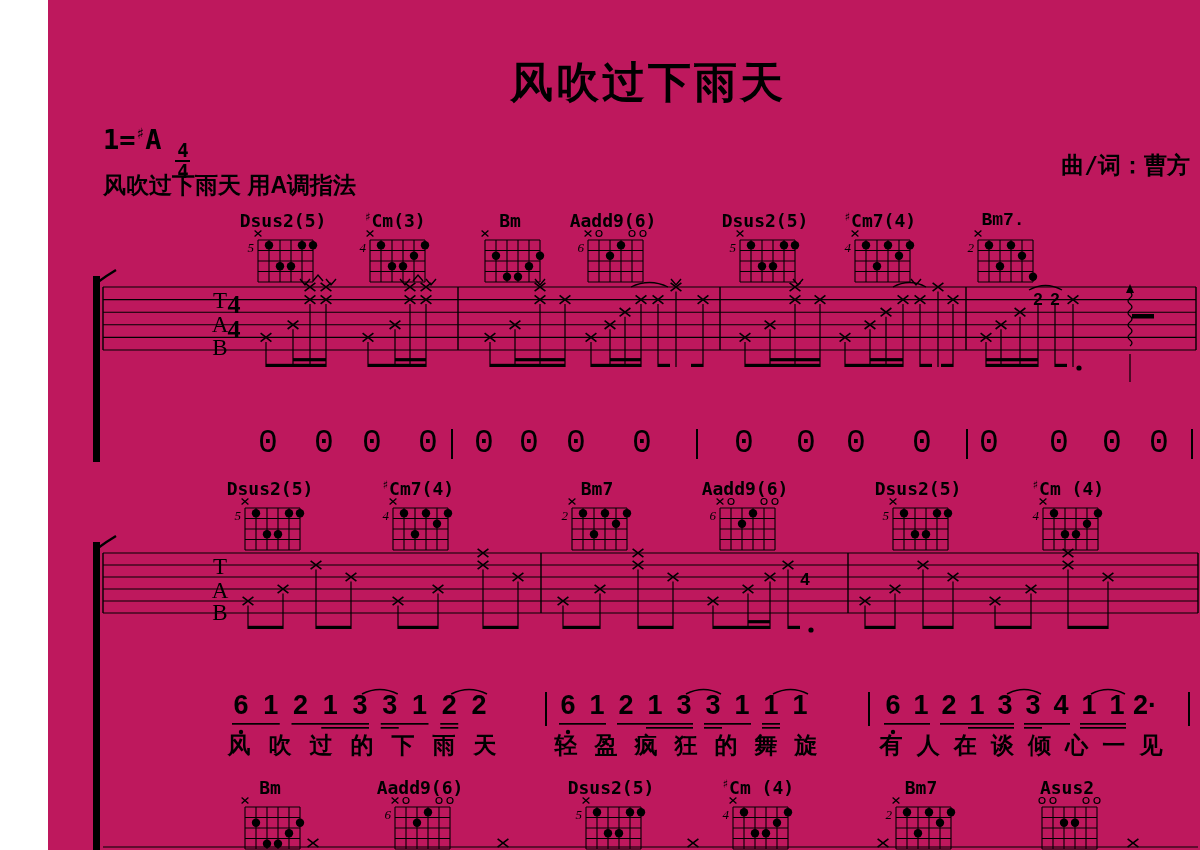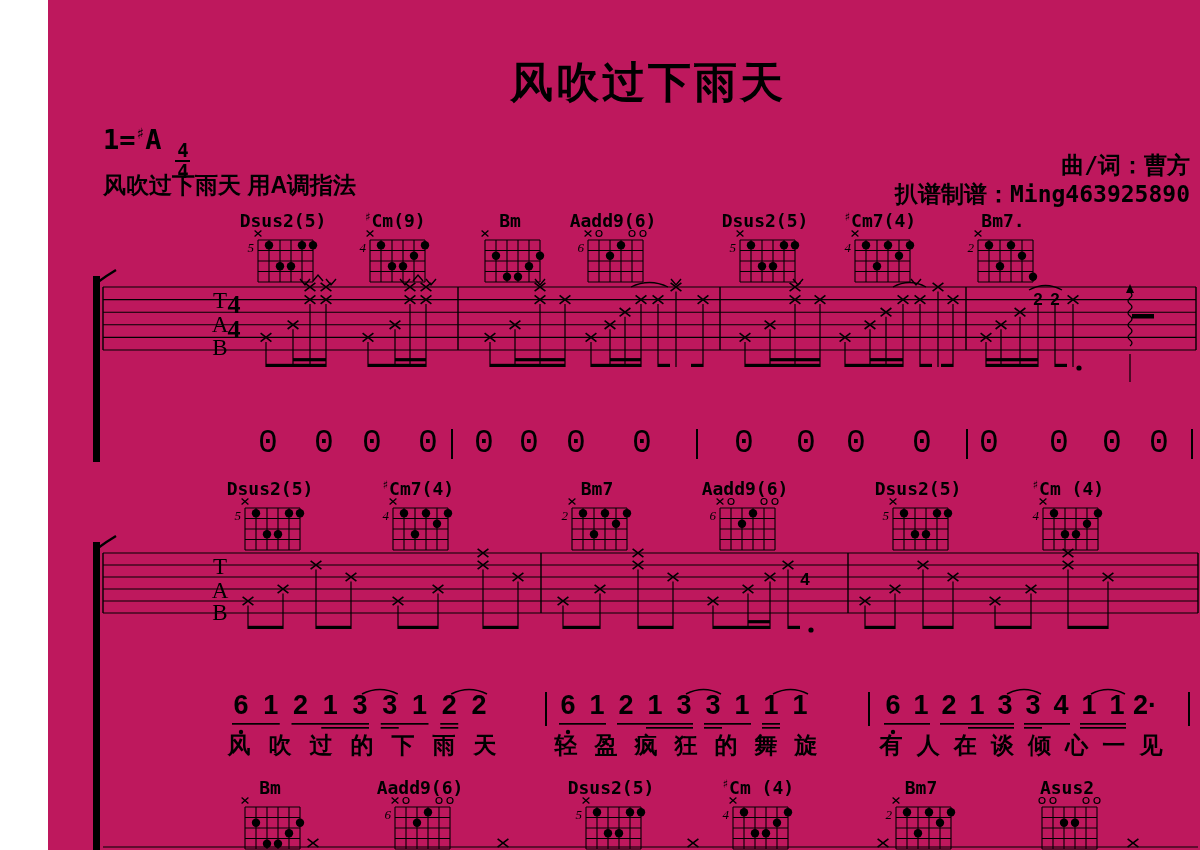--- a/index.html
+++ b/index.html
@@ -39,21 +39,20 @@
 
   <div class="keyline">
     <span>1=</span><sup>♯</sup><span>A</span><span class="frac">
         <span>4</span>
         <span class="fbar"></span>
         <span>4</span>
       </span>
   </div>
   <div class="capoline">风吹过下雨天 用A调指法</div>
   <div class="credit credit1">曲/词：曹方</div>
-  <div class="credit credit2">扒谱制谱：Ming463925890</div>
 
   <div id="dyn">
       <div class="bracket" style="left: 45px; top: 276px; height: 186px;"></div>
       <div style="position: absolute; left: 50px; top: 269px;"><svg width="20" height="14" style="position: static;">
           <path d="M0,13 Q8,7 18,1" stroke="#000" stroke-width="2.4" fill="none"></path>
         </svg></div>
       <div class="bracket" style="left: 45px; top: 542px; height: 308px;"></div>
       <div style="position: absolute; left: 50px; top: 535px;"><svg width="20" height="14" style="position: static;">
           <path d="M0,13 Q8,7 18,1" stroke="#000" stroke-width="2.4" fill="none"></path>
         </svg></div>
@@ -71,21 +70,21 @@
           <line x1="17" y1="44.5" x2="72" y2="44.5" stroke="#000" stroke-width="1.1"></line>
           <line x1="17" y1="55" x2="72" y2="55" stroke="#000" stroke-width="1.1"></line>
           <path d="M13.6,3.5 L20.4,9.5 M13.6,9.5 L20.4,3.5" stroke="#000" stroke-width="1.3" fill="none"></path>
           <text x="13" y="25" text-anchor="end" font-size="13" font-family="&quot;Liberation Serif&quot;,serif" font-style="italic" fill="#000">5</text>
           <circle cx="28" cy="18.25" r="4.2" fill="#000"></circle>
           <circle cx="61" cy="18.25" r="4.2" fill="#000"></circle>
           <circle cx="72" cy="18.25" r="4.2" fill="#000"></circle>
           <circle cx="39" cy="39.25" r="4.2" fill="#000"></circle>
           <circle cx="50" cy="39.25" r="4.2" fill="#000"></circle>
         </svg></div>
-      <div class="chord-label" style="left: 347px; top: 210px;"><span class="sh">♯</span><span>Cm(9)</span></div>
+      <div class="chord-label" style="left: 347px; top: 210px;"><span class="sh">♯</span><span>Cm(3)</span></div>
       <div style="position: absolute; left: 305px; top: 227px;"><svg width="84" height="60" style="position: static;">
           <line x1="17" y1="13" x2="17" y2="55" stroke="#000" stroke-width="1.1"></line>
           <line x1="28" y1="13" x2="28" y2="55" stroke="#000" stroke-width="1.1"></line>
           <line x1="39" y1="13" x2="39" y2="55" stroke="#000" stroke-width="1.1"></line>
           <line x1="50" y1="13" x2="50" y2="55" stroke="#000" stroke-width="1.1"></line>
           <line x1="61" y1="13" x2="61" y2="55" stroke="#000" stroke-width="1.1"></line>
           <line x1="72" y1="13" x2="72" y2="55" stroke="#000" stroke-width="1.1"></line>
           <line x1="17" y1="13" x2="72" y2="13" stroke="#000" stroke-width="1.1"></line>
           <line x1="17" y1="23.5" x2="72" y2="23.5" stroke="#000" stroke-width="1.1"></line>
           <line x1="17" y1="34" x2="72" y2="34" stroke="#000" stroke-width="1.1"></line>
@@ -175,21 +174,21 @@
           <line x1="17" y1="44.5" x2="72" y2="44.5" stroke="#000" stroke-width="1.1"></line>
           <line x1="17" y1="55" x2="72" y2="55" stroke="#000" stroke-width="1.1"></line>
           <path d="M13.6,3.5 L20.4,9.5 M13.6,9.5 L20.4,3.5" stroke="#000" stroke-width="1.3" fill="none"></path>
           <text x="13" y="25" text-anchor="end" font-size="13" font-family="&quot;Liberation Serif&quot;,serif" font-style="italic" fill="#000">4</text>
           <circle cx="28" cy="18.25" r="4.2" fill="#000"></circle>
           <circle cx="50" cy="18.25" r="4.2" fill="#000"></circle>
           <circle cx="72" cy="18.25" r="4.2" fill="#000"></circle>
           <circle cx="61" cy="28.75" r="4.2" fill="#000"></circle>
           <circle cx="39" cy="39.25" r="4.2" fill="#000"></circle>
         </svg></div>
-      <div class="chord-label" style="left: 955px; top: 210px;"><span>Bm7.</span></div>
+      <div class="chord-label" style="left: 955px; top: 210px; font-family: Liberation Mono, monospace;"><span>Bm7.</span></div>
       <div style="position: absolute; left: 913px; top: 227px;"><svg width="84" height="60" style="position: static;">
           <line x1="17" y1="13" x2="17" y2="55" stroke="#000" stroke-width="1.1"></line>
           <line x1="28" y1="13" x2="28" y2="55" stroke="#000" stroke-width="1.1"></line>
           <line x1="39" y1="13" x2="39" y2="55" stroke="#000" stroke-width="1.1"></line>
           <line x1="50" y1="13" x2="50" y2="55" stroke="#000" stroke-width="1.1"></line>
           <line x1="61" y1="13" x2="61" y2="55" stroke="#000" stroke-width="1.1"></line>
           <line x1="72" y1="13" x2="72" y2="55" stroke="#000" stroke-width="1.1"></line>
           <line x1="17" y1="13" x2="72" y2="13" stroke="#000" stroke-width="1.1"></line>
           <line x1="17" y1="23.5" x2="72" y2="23.5" stroke="#000" stroke-width="1.1"></line>
           <line x1="17" y1="34" x2="72" y2="34" stroke="#000" stroke-width="1.1"></line>

